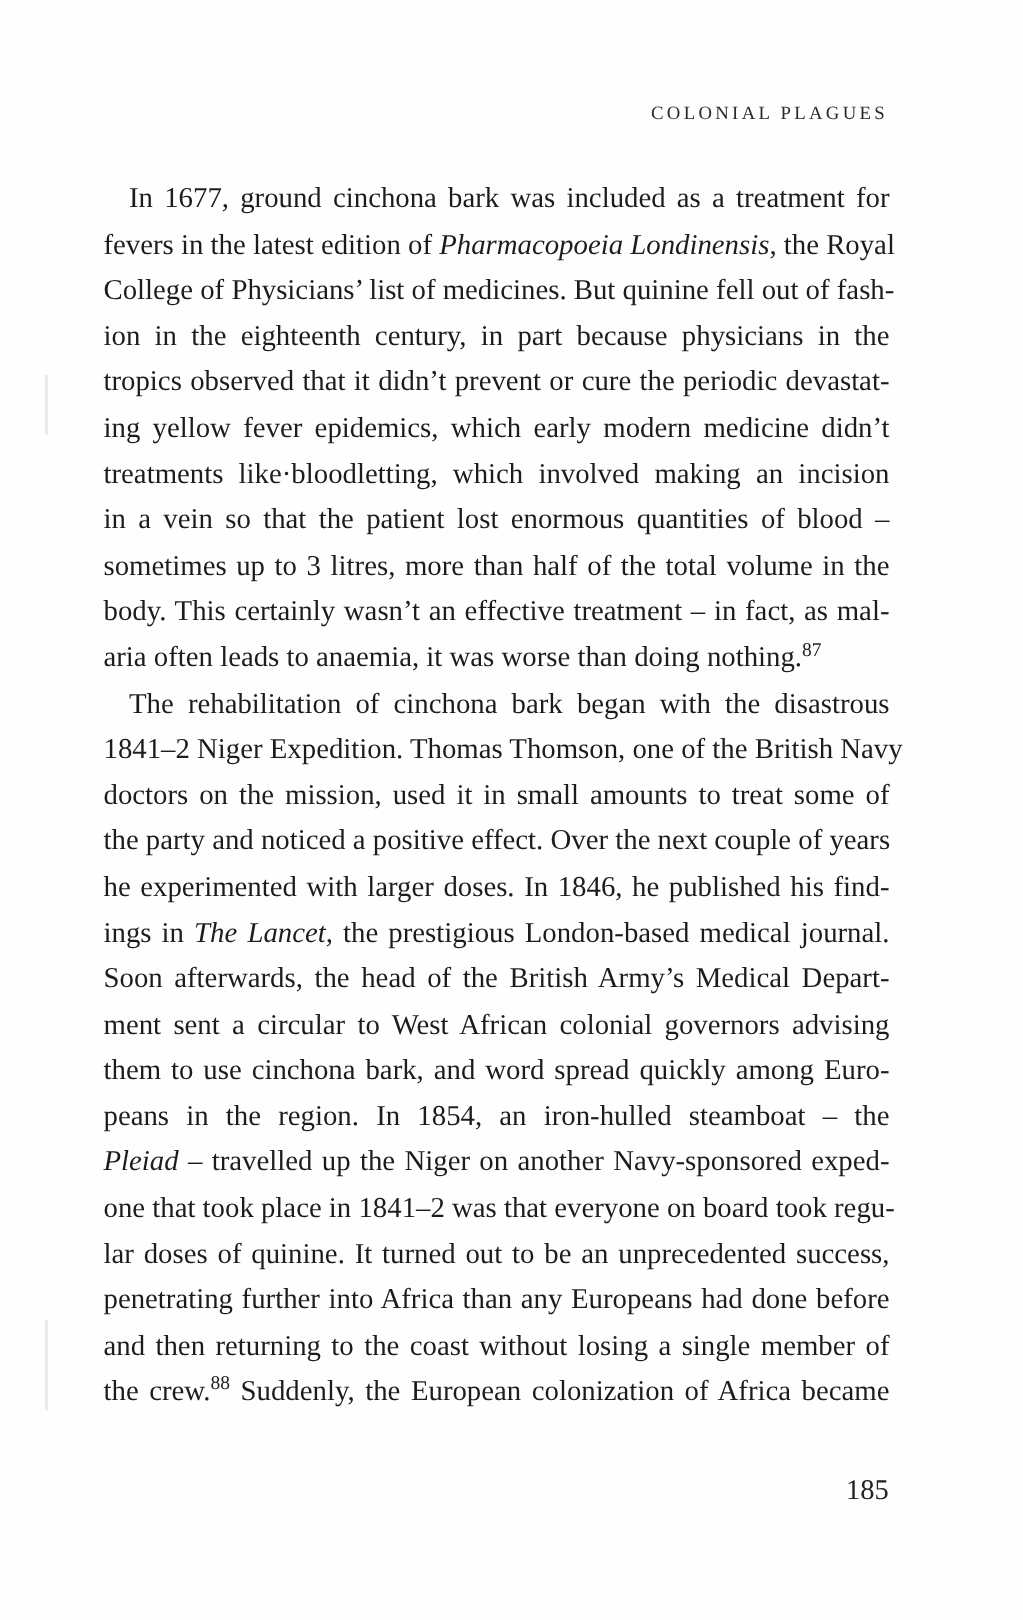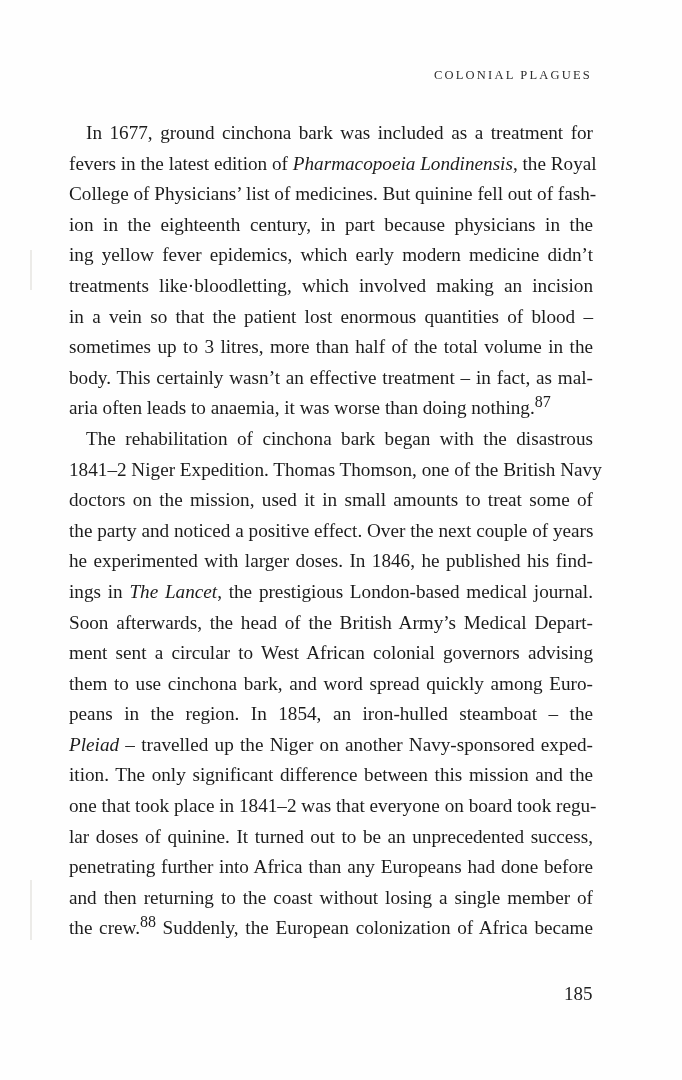--- a/index.html
+++ b/index.html
@@ -32,21 +32,21 @@
       line-height: 30.6px;
       font-size: 19.2px;
       text-align: justify;
       text-align-last: justify;
       white-space: nowrap;
       overflow: visible;
     }
     .line.last { text-align-last: left; }
     .line.indent { padding-left: 17px; font-family: Liberation Serif, serif; }
     .line i, .italic { font-style: italic; }
-    sup { font-size: 16px; line-height: 0; vertical-align: 7px; }
+    sup { font-size: 13px; line-height: 0; vertical-align: 7px; }
     .page-number {
       position: absolute;
       top: 983px;
       left: 564px;
       font-size: 19px;
       color: #222;
       text-align: center;
     }
     .scan-mark {
       position: absolute;
@@ -63,41 +63,41 @@
 
 <div class="running-head">COLONIAL PLAGUES</div>
 
 <div class="text-block">
 
   <div>
     <span class="line indent">In 1677, ground cinchona bark was included as a treatment for</span>
     <span class="line"><span>fevers in the latest edition of </span><i>Pharmacopoeia Londinensis</i><span>, the Royal</span></span>
     <span class="line">College of Physicians’ list of medicines. But quinine fell out of fash-</span>
     <span class="line">ion in the eighteenth century, in part because physicians in the</span>
+    <span class="line">tropics observed that it didn’t prevent or cure the periodic devastat-</span>
     <span class="line">ing yellow fever epidemics, which early modern medicine didn’t</span>
     <span class="line">treatments like·bloodletting, which involved making an incision</span>
     <span class="line">in a vein so that the patient lost enormous quantities of blood –</span>
     <span class="line">sometimes up to 3 litres, more than half of the total volume in the</span>
     <span class="line">body. This certainly wasn’t an effective treatment – in fact, as mal-</span>
     <span class="line last"><span>aria often leads to anaemia, it was worse than doing nothing.</span><sup>87</sup></span>
   </div>
 
   <div>
     <span class="line indent">The rehabilitation of cinchona bark began with the disastrous</span>
     <span class="line">1841–2 Niger Expedition. Thomas Thomson, one of the British Navy</span>
     <span class="line">doctors on the mission, used it in small amounts to treat some of</span>
     <span class="line">the party and noticed a positive effect. Over the next couple of years</span>
     <span class="line">he experimented with larger doses. In 1846, he published his find-</span>
     <span class="line"><span>ings in </span><i>The Lancet</i><span>, the prestigious London-based medical journal.</span></span>
     <span class="line">Soon afterwards, the head of the British Army’s Medical Depart-</span>
     <span class="line">ment sent a circular to West African colonial governors advising</span>
     <span class="line">them to use cinchona bark, and word spread quickly among Euro-</span>
     <span class="line">peans in the region. In 1854, an iron-hulled steamboat – the</span>
     <span class="line"><i>Pleiad</i><span> – travelled up the Niger on another Navy-sponsored exped-</span></span>
-    <span class="line">ition. The only significant difference between this mission and the</span>
     <span class="line">one that took place in 1841–2 was that everyone on board took regu-</span>
     <span class="line">lar doses of quinine. It turned out to be an unprecedented success,</span>
     <span class="line">penetrating further into Africa than any Europeans had done before</span>
     <span class="line">and then returning to the coast without losing a single member of</span>
     <span class="line"><span>the crew.</span><sup>88</sup><span> Suddenly, the European colonization of Africa became</span></span>
   </div>
 </div>
 
 <div class="page-number">185</div>
 

